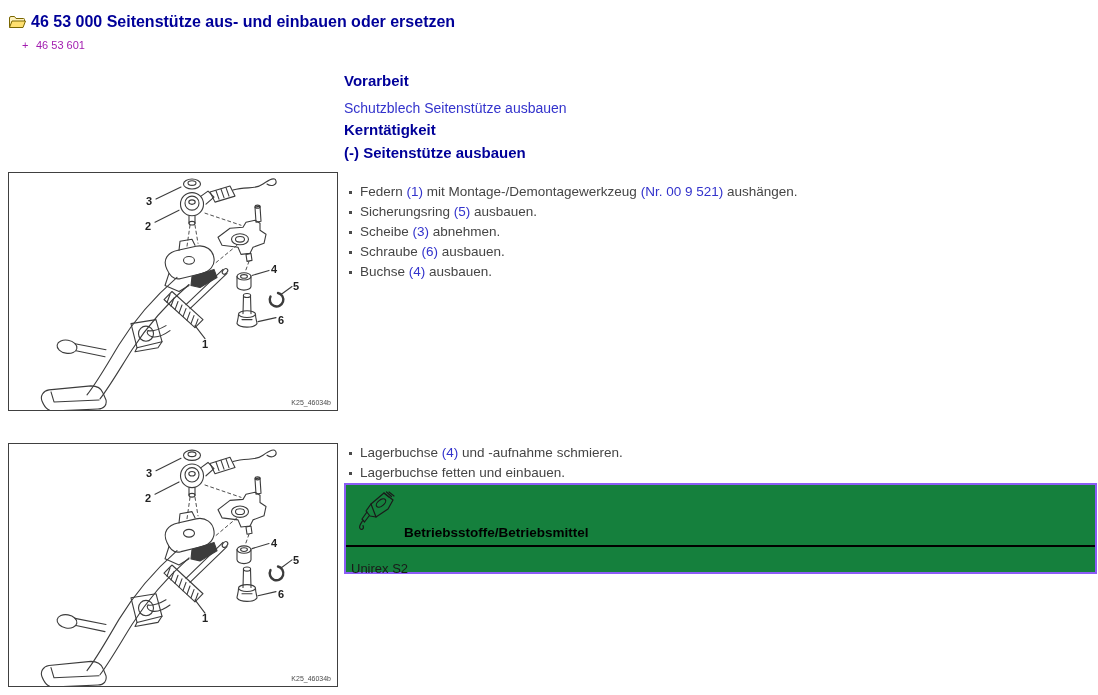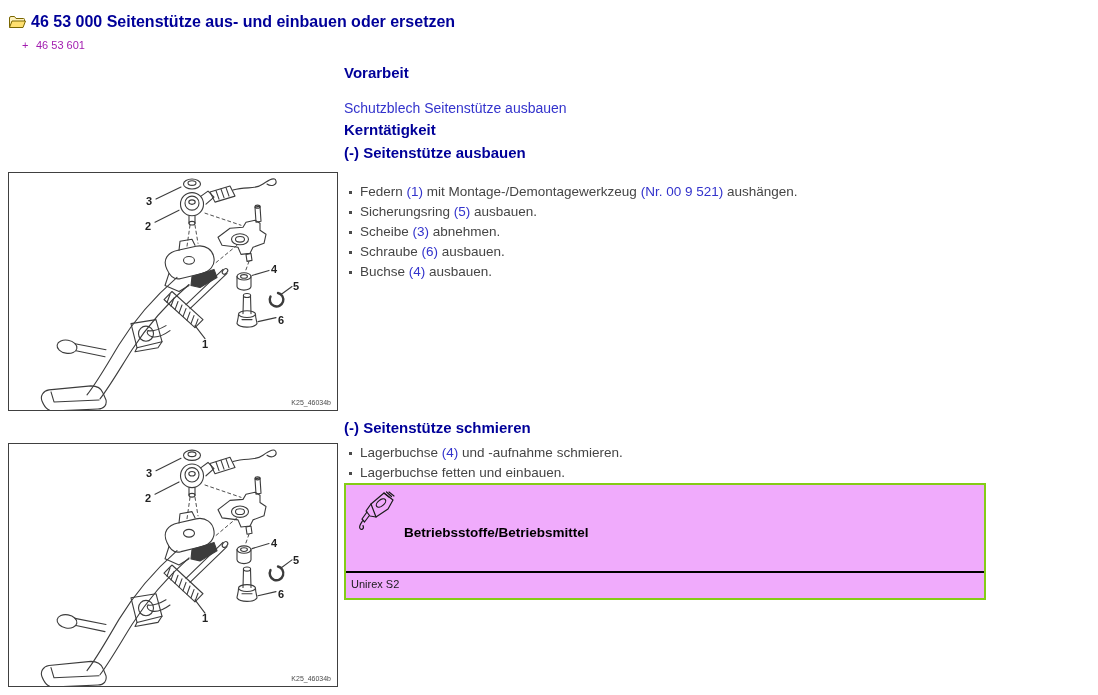--- a/index.html
+++ b/index.html
@@ -16,26 +16,26 @@
 
   
   .h-navy { position:absolute; left:344px; font-size:15px; font-weight:bold; color:#000099; white-space:nowrap; }
   .doc-link { position:absolute; left:344px; font-size:14px; color:#3333cc; text-decoration:none; white-space:nowrap; cursor:pointer;text-align:right; }
   ul.steps { position:absolute; left:344px; list-style:none; }
   ul.steps li { position:relative; padding-left:16px; line-height:20px; font-size:13.5px; color:#454545; white-space:nowrap; }
   ul.steps li::before { content:""; position:absolute; left:5px; top:9px; width:3px; height:3px; background:#4a4a4a; }
   .ref { color:#3333cc; cursor:pointer; }
 
   
-  .cons-table { position:absolute; left:344px; top:483px; width:642px; border:2px solid #84cc16; background:#f0abfc; }
+  .cons-table { position:absolute; left:344px; top:483px; width:753px; border:2px solid #8b5cf6; background:#15803d; }
   .cons-head { position:relative; height:60px; }
   .tube-ico { position:absolute; left:9px; top:5px; width:42px; height:44px; }
   .cons-label { position:absolute; left:58px; bottom:5px; font-size:13.5px; font-weight:bold; color:#000; white-space:nowrap; }
-  .cons-row { border-top:2px solid #000; height:27px; font-size:11px; color:#1a1a1a;
-    padding:5px 4px 0 5px;margin-top:26px; }
+  .cons-row { border-top:2px solid #000; height:27px; font-size:13px; color:#1a1a1a;
+    padding:14px 4px 0 5px; }
 
   
   .figbox { position:absolute; left:8px; width:330px; border:1px solid #404040; background:#fff; }
   .figbox svg { display:block; width:100%; height:100%; }
   #fig1 { top:172px; height:239px; }
   #fig2 { top:443px; height:244px; }
   .callout { font-size:11px; font-weight:bold; fill:#222;
     font-family:"Liberation Sans","DejaVu Sans",sans-serif; }
   .figcap { font-size:7px; fill:#4a4a4a; font-family:"Liberation Sans","DejaVu Sans",sans-serif; }
   .hidden-defs { position:absolute; width:0; height:0; overflow:hidden; }
@@ -133,21 +133,21 @@
         <path d="M1.5,12.5 L1.5,3 Q1.5,1.5 3,1.5 L6.5,1.5 L8,3.5 L15.5,3.5 Q16.5,3.5 16.5,4.5 L16.5,6" fill="#fff3c0" stroke="#7a6600" stroke-width="1"></path>
         <path d="M4,6 L17.5,6 L15,12.5 L1.5,12.5 Z" fill="#ffe070" stroke="#7a6600" stroke-width="1"></path>
       </svg>
     </span>
     <span class="tree-title">46 53 000 Seitenstütze aus- und einbauen oder ersetzen</span>
   </div>
   <div class="tree-sub">
     <span class="plus">+</span><span>46 53 601</span>
   </div>
 
-  <div class="h-navy" style="top:64px">Vorarbeit</div>
+  <div class="h-navy" style="top:72px">Vorarbeit</div>
   <a class="doc-link" style="top:100px">Schutzblech Seitenstütze ausbauen</a>
   <div class="h-navy" style="top:121px">Kerntätigkeit</div>
   <div class="h-navy" style="top:144px">(-) Seitenstütze ausbauen</div>
 
   <ul class="steps" style="top:182px">
     <li>
       <span>Federn </span><span class="ref">(1)</span><span> mit Montage-/Demontagewerkzeug </span><span class="ref">(Nr. 00 9 521)</span><span> aushängen.</span>
     </li>
     <li>
       <span>Sicherungsring </span><span class="ref">(5)</span><span> ausbauen.</span>
@@ -156,21 +156,20 @@
       <span>Scheibe </span><span class="ref">(3)</span><span> abnehmen.</span>
     </li>
     <li>
       <span>Schraube </span><span class="ref">(6)</span><span> ausbauen.</span>
     </li>
     <li>
       <span>Buchse </span><span class="ref">(4)</span><span> ausbauen.</span>
     </li>
   </ul>
 
-  <div class="h-navy" style="top:419px">(-) Seitenstütze schmieren</div>
 
   <ul class="steps" style="top:443px">
     <li>
       <span>Lagerbuchse </span><span class="ref">(4)</span><span> und -aufnahme schmieren.</span>
     </li>
     <li>
       <span>Lagerbuchse fetten und einbauen.</span>
     </li>
   </ul>
 

